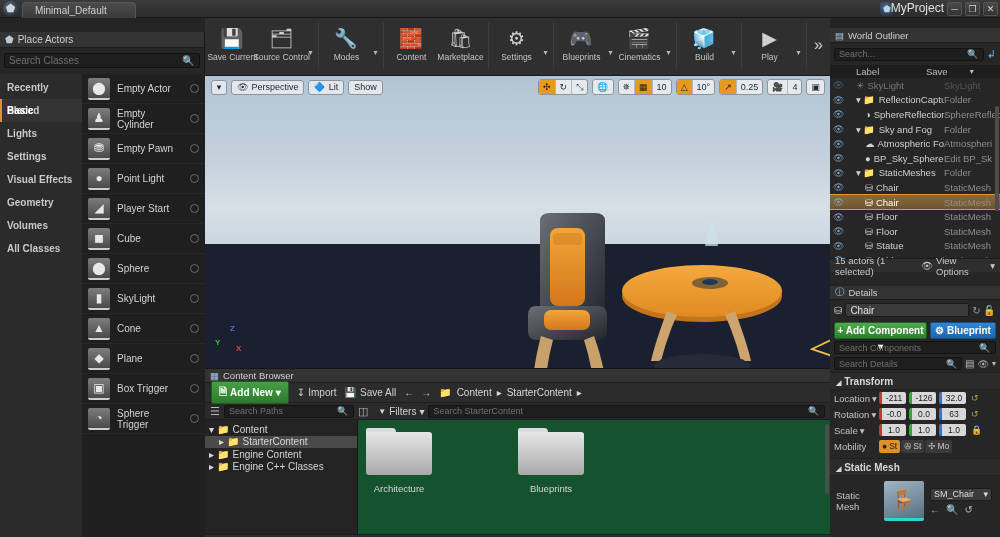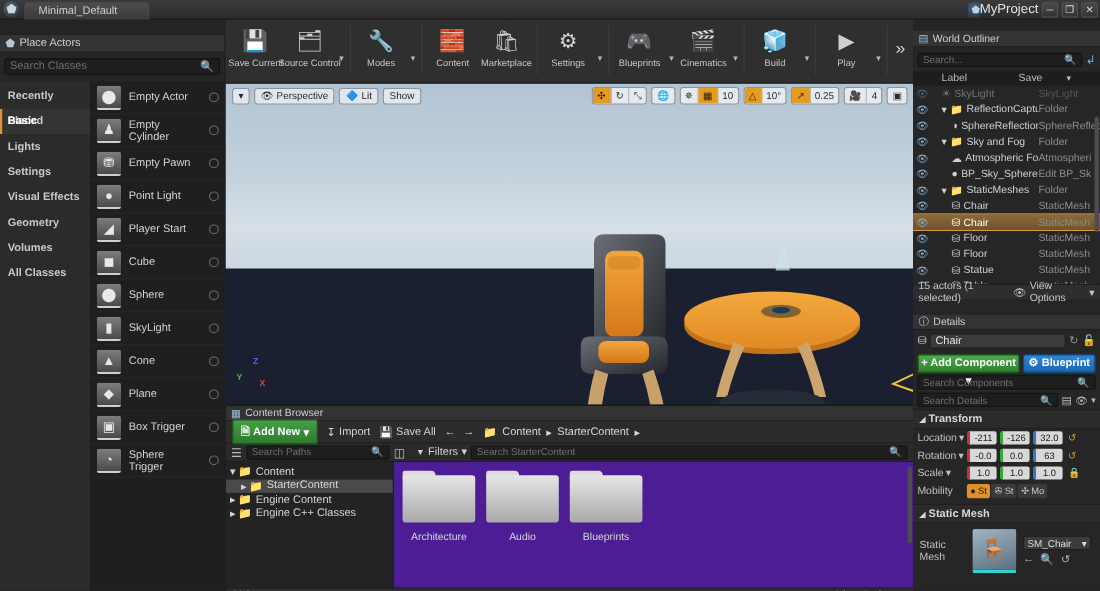--- a/index.html
+++ b/index.html
@@ -111,21 +111,21 @@
   .cb-bar2 { height:17px; display:flex; align-items:center; gap:4px; padding:0 5px;
     background:#2a2a2a; border-bottom:1px solid #1e1e1e; }
   .mini-in { height:13px; background:#1e1e1e; border:1px solid #131313; border-radius:2px;
     display:flex; align-items:center; justify-content:space-between; padding:0 4px;
     color:#707070; font-size:9px; }
   .cb-body { display:flex; height:114px; }
   .tree { width:153px; background:#232323; border-right:1px solid #181818; padding-top:3px; }
   .trow { height:12.5px; display:flex; align-items:center; gap:3px; font-size:10px;
     color:#d6d6d6; padding-left:4px; }
   .trow.sel { background:#4a4a4a; }
-  .assets { flex:1; position:relative; background:#4c1d95; }
+  .assets { flex:1; position:relative; background:#14532d; }
   .asset { position:absolute; top:8px; width:66px; }
   .folder-ico { width:66px; height:47px; position:relative; }
   .folder-ico .back { position:absolute; left:0; top:4px; width:66px; height:43px;
     border-radius:2px 3px 3px 3px; background:linear-gradient(#e6e6e6,#a9a9a9); }
   .folder-ico .tab { position:absolute; left:0; top:0; width:30px; height:7px;
     background:#dcdcdc; border-radius:2px 4px 0 0; }
   .asset-lbl { text-align:center; font-size:9.5px; color:#d6d6d6; margin-top:8px; }
   .cb-foot { height:14px; background:#2e2e2e; border-top:1px solid #1d1d1d;
     display:flex; align-items:center; justify-content:space-between; padding:0 6px;
     font-size:9.5px; color:#c9c9c9; }
@@ -546,27 +546,20 @@
         </div>
       <div class="assets" id="cb-assets">
         <div class="scrollbar" style="top:4px;height:70px;"></div>
       <div class="asset" style="left: 8px;">
             <div class="folder-ico">
               <div class="tab"></div>
               <div class="back"></div>
             </div>
             <div class="asset-lbl">Architecture</div>
           </div>
-          <div class="asset" style="left: 84px;">
-            <div class="folder-ico">
-              <div class="tab"></div>
-              <div class="back"></div>
-            </div>
-            <div class="asset-lbl">Audio</div>
-          </div>
           <div class="asset" style="left: 160px;">
             <div class="folder-ico">
               <div class="tab"></div>
               <div class="back"></div>
             </div>
             <div class="asset-lbl">Blueprints</div>
           </div>
         </div>
     </div>
 

